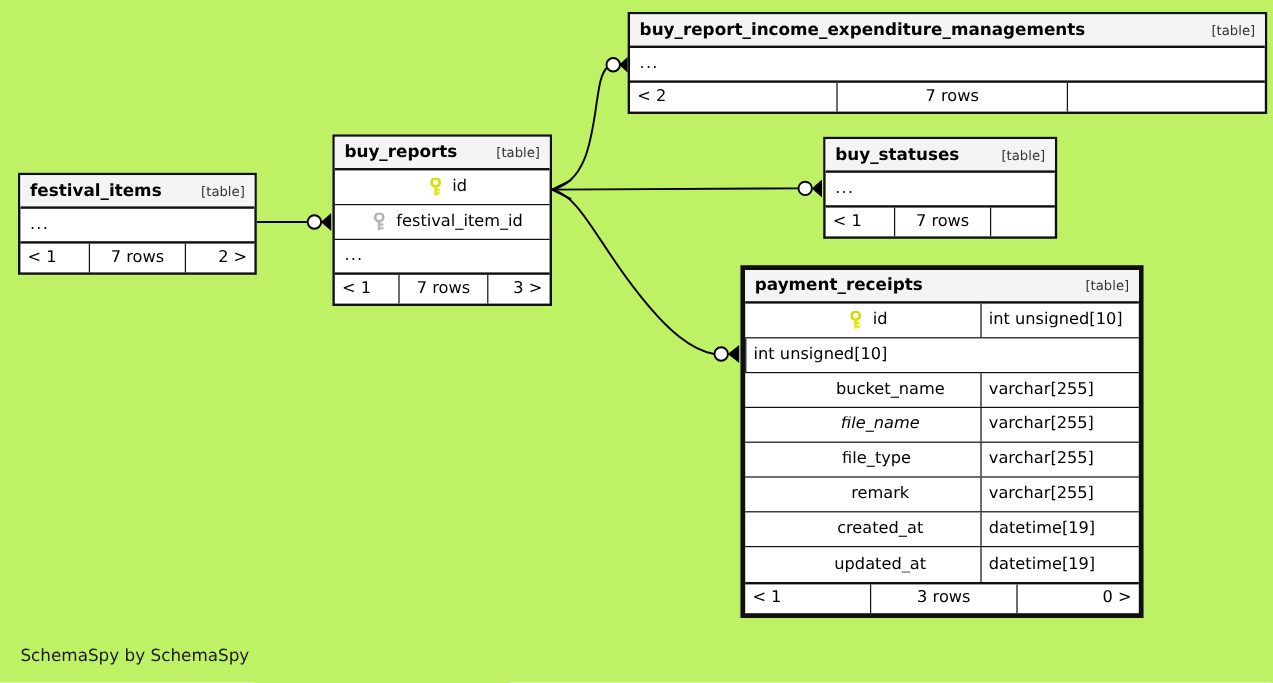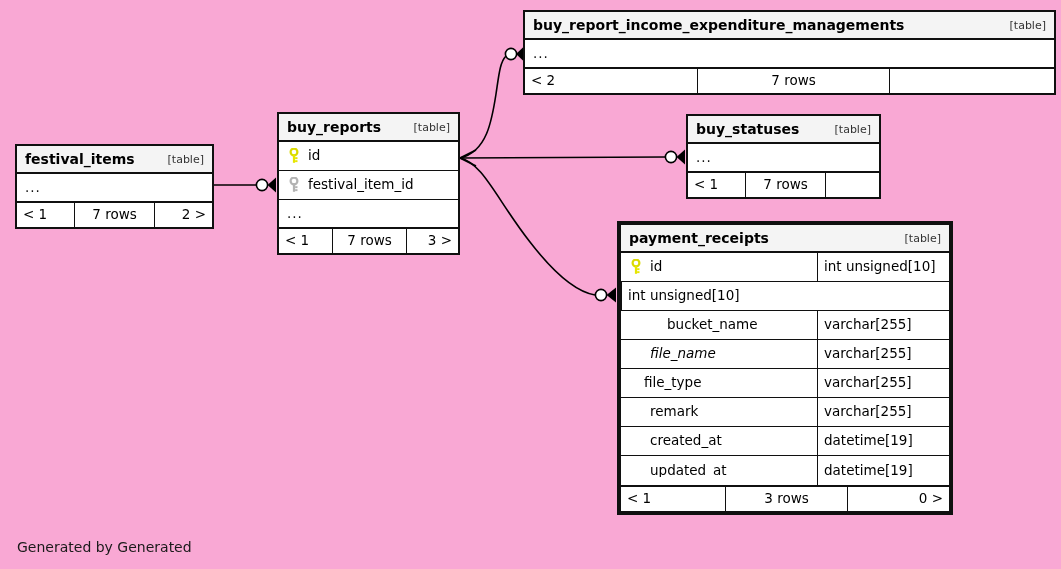--- a/index.html
+++ b/index.html
@@ -10,21 +10,21 @@
   }
   body {
     font-family: "DejaVu Sans", "Liberation Sans", sans-serif;
     color: #000000;
   }
   #canvas {
     position: relative;
     width: 1061px;
     height: 569px;
     overflow: hidden;
-    background: #f9a8d4;
+    background: #bef264;
   }
 
   
   #edges {
     position: absolute;
     left: 0;
     top: 0;
     width: 1061px;
     height: 569px;
     z-index: 1;
@@ -79,20 +79,21 @@
   .col-row:last-child {
     border-bottom: none;
   }
   .col-name {
     display: flex;
     align-items: center;
     flex: 1 1 auto;
     padding-left: 8px;
     white-space: nowrap;
     overflow: hidden;
+    justify-content: center;
   }
   .col-type {
     border-left: 1.5px solid #101010;
     padding: 0 6px;
     box-sizing: border-box;
     white-space: nowrap;
     display: flex;
     align-items: center;
     height: 100%;
   }
@@ -340,15 +341,15 @@
       </div>
 
     </div>
     <div class="tbl-footer">
       <div class="foot-cell foot-left" style="width:105px;">&lt; 1</div>
       <div class="foot-cell foot-center" style="width:122px;">3 rows</div>
       <div class="foot-cell foot-right" style="flex:1 1 auto;">0 &gt;</div>
     </div>
   </div>
 
-  <div id="credit">Generated by Generated</div>
+  <div id="credit">SchemaSpy by SchemaSpy</div>
 
 </div>
 
 </body></html>

